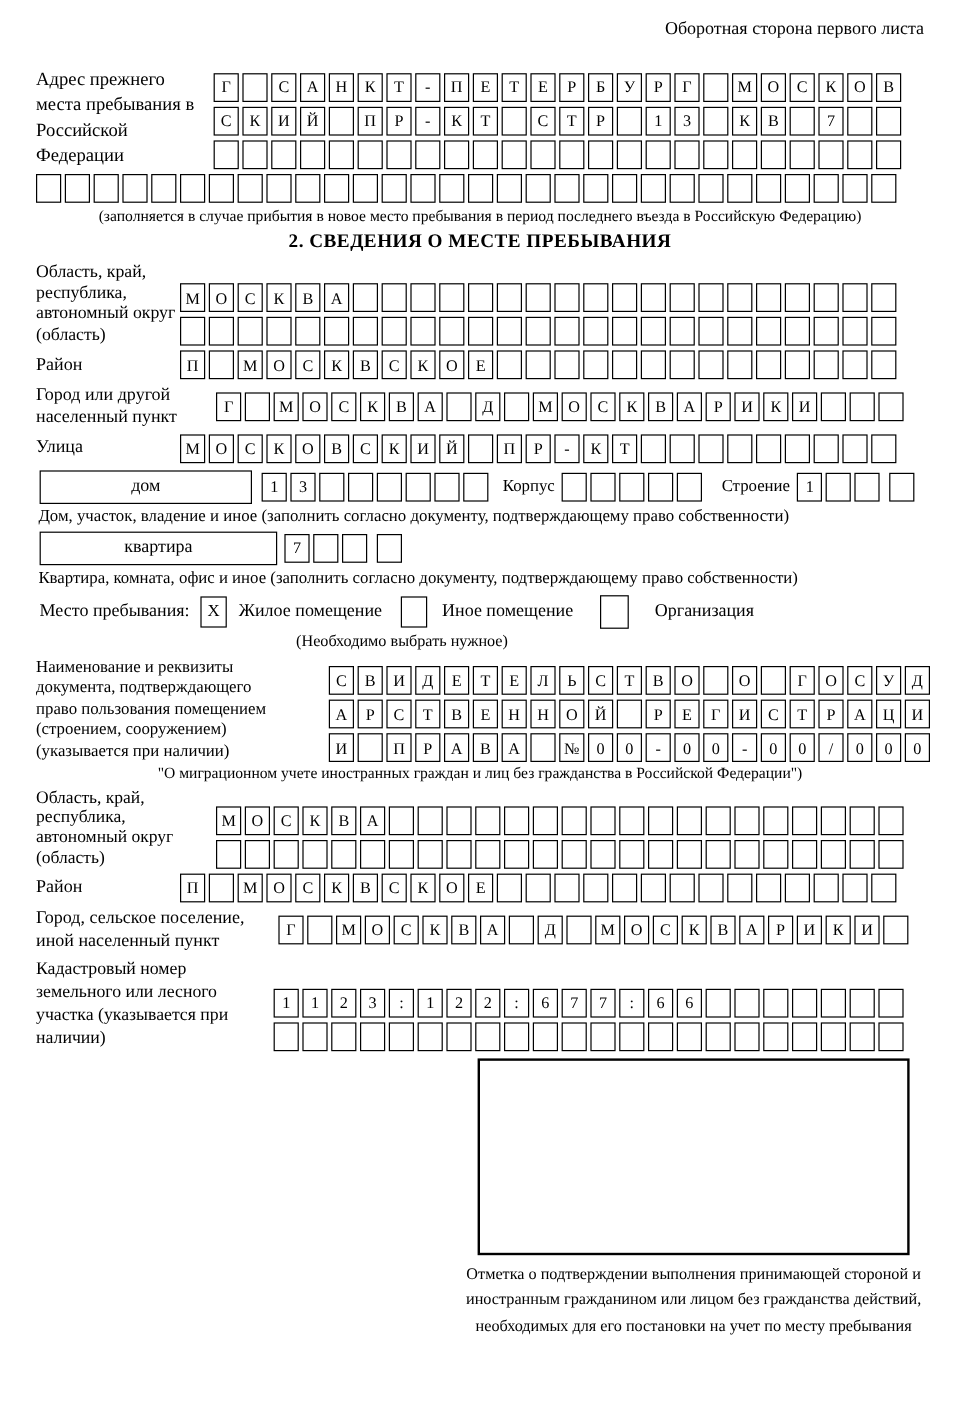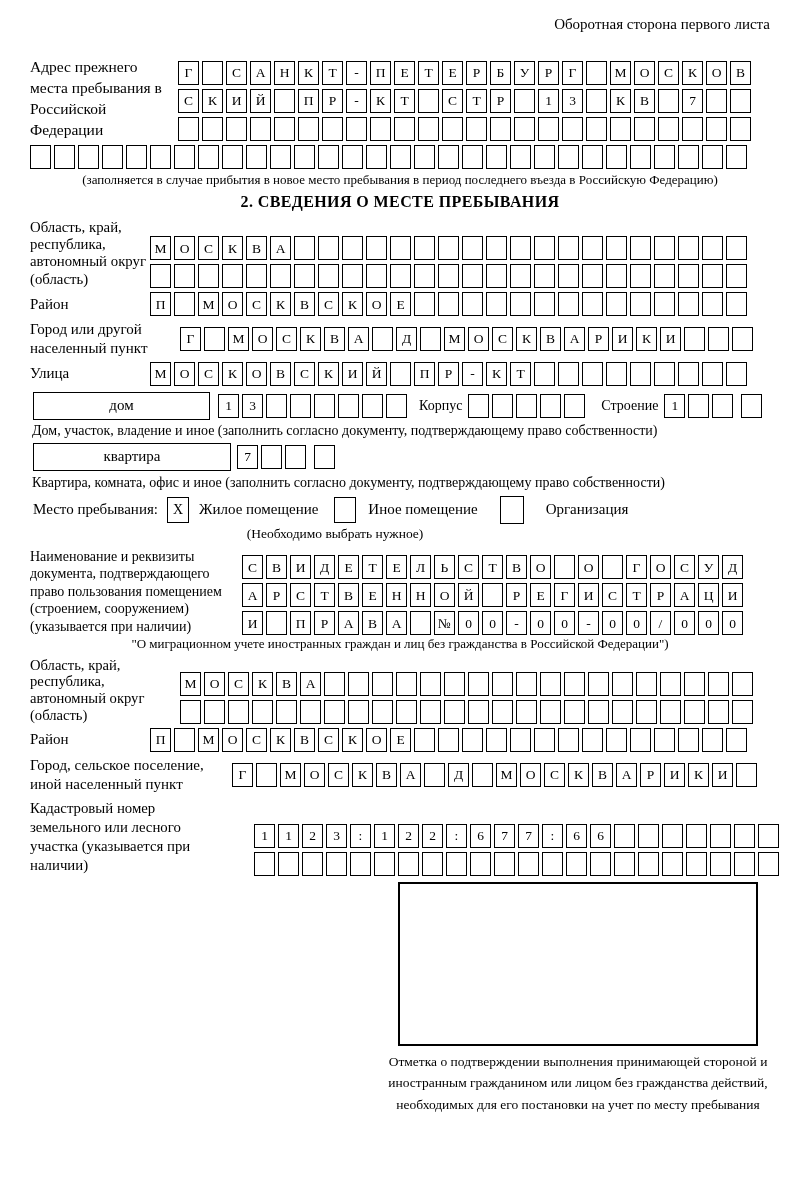--- a/index.html
+++ b/index.html
@@ -43,29 +43,29 @@
   .fw-note{font-size:14px;margin-top:3px;margin-left:2px;}
   .aptrow{margin-top:4px;}
   .apt-note{margin-top:4px;}
   
   .stayrow{display:flex;align-items:center;margin-top:5px;margin-left:3px;font-size:15px;}
   .cb{box-sizing:border-box;flex:none;width:22px;height:26px;border:1.5px solid #000;
       display:flex;align-items:center;justify-content:center;font-size:14px;}
   .cb-big{width:24px;height:28px;}
   .stay-note{margin-top:2px;width:330px;margin-left:140px;text-align:center;font-size:13.5px;}
   
-  .docB{margin-top:6px;}
+  .docB{margin-top:6px;gap:32px;}
   .docB .lbl{width:212px;font-size:14px;line-height:1.25;}
   
   .title3{margin-top:8px;}
   .note3{margin-top:2px;font-size:13px;line-height:1.32;text-align:center;}
   .region3{margin-top:4px;}
   .region3 .lbl{width:150px;font-size:14.6px;line-height:1.16;}
   .city3row{margin-top:4px;}
-  .cadB{margin-top:5px;gap:26px;}
+  .cadB{margin-top:5px;}
   .cadB .lbl{width:198px;font-size:14.8px;line-height:1.3;}
   .cadB .rows{margin-top:4px;}
   
   .stamp{margin-top:6px;margin-left:368px;width:360px;height:164px;
          border:2px solid #000;box-sizing:border-box;}
   .stamp-note{margin-top:5px;width:424px;margin-left:336px;text-align:center;
               font-size:13.5px;line-height:1.6;}
 </style>
 </head>
 <body>

